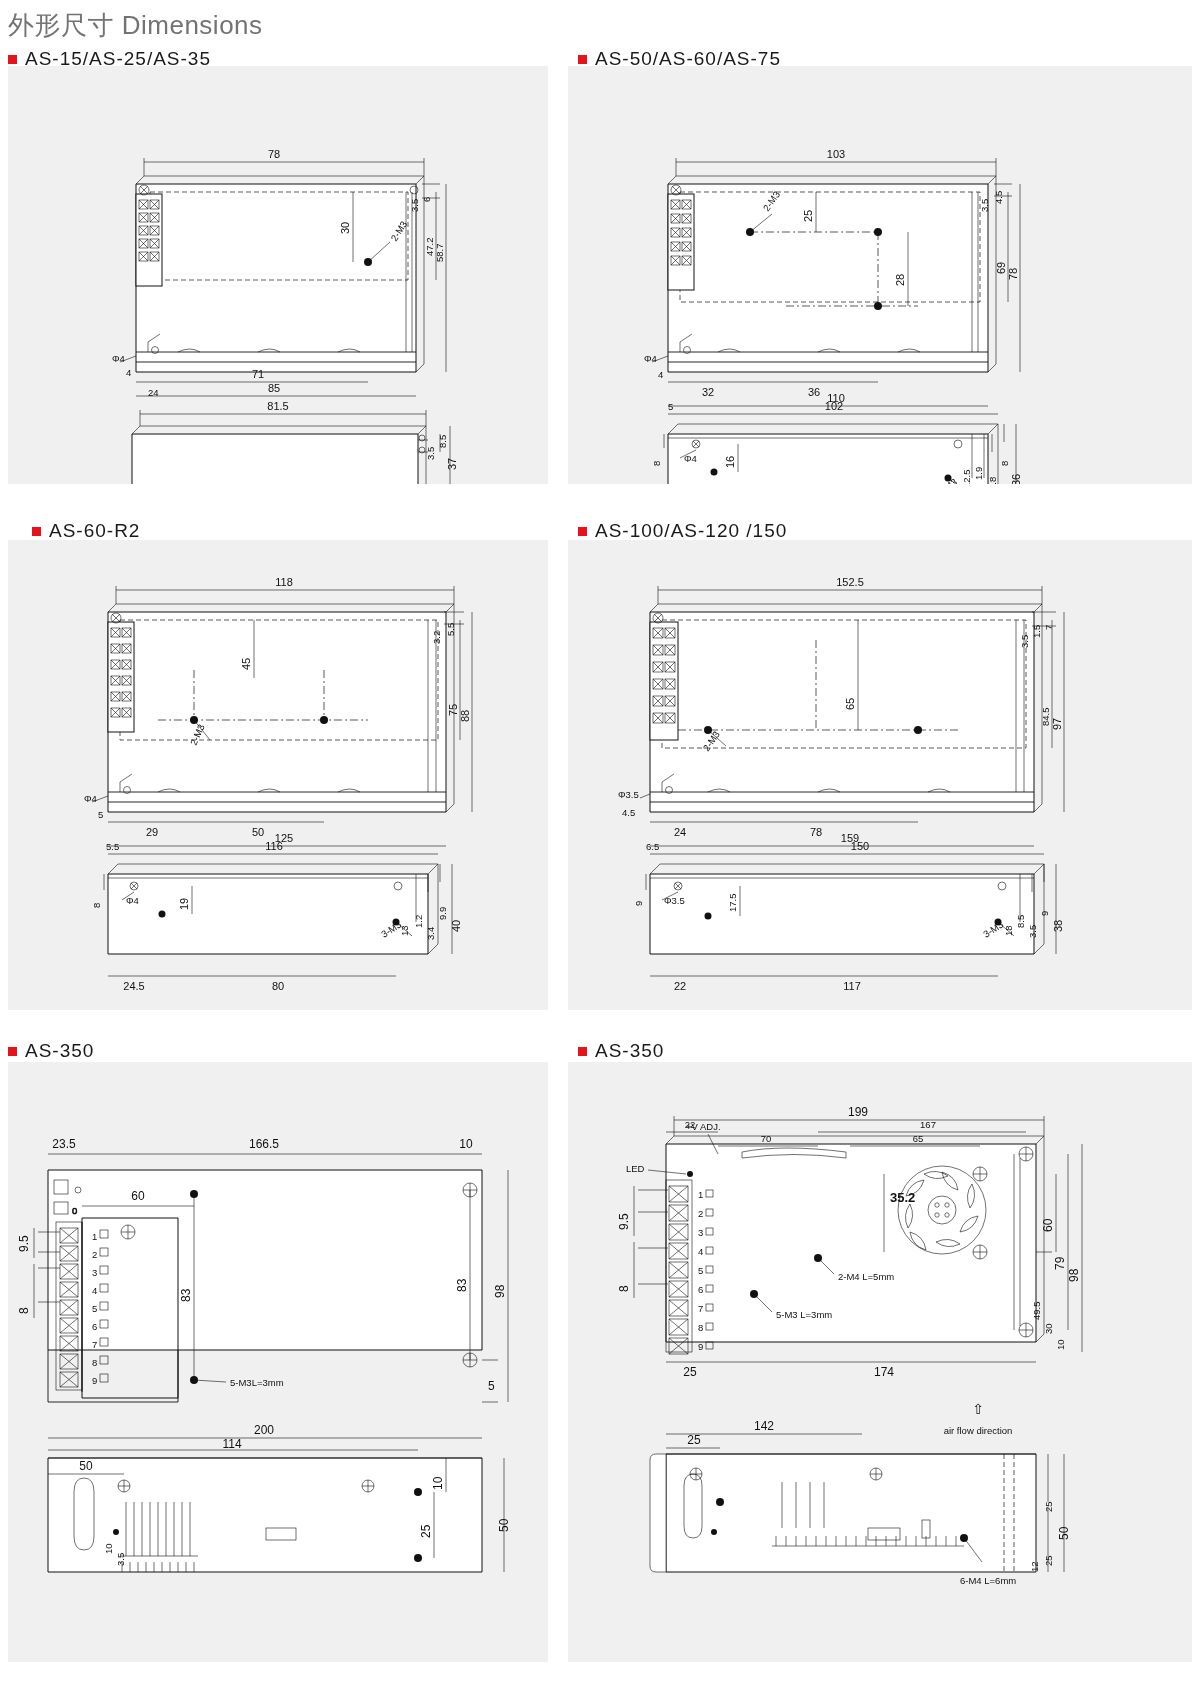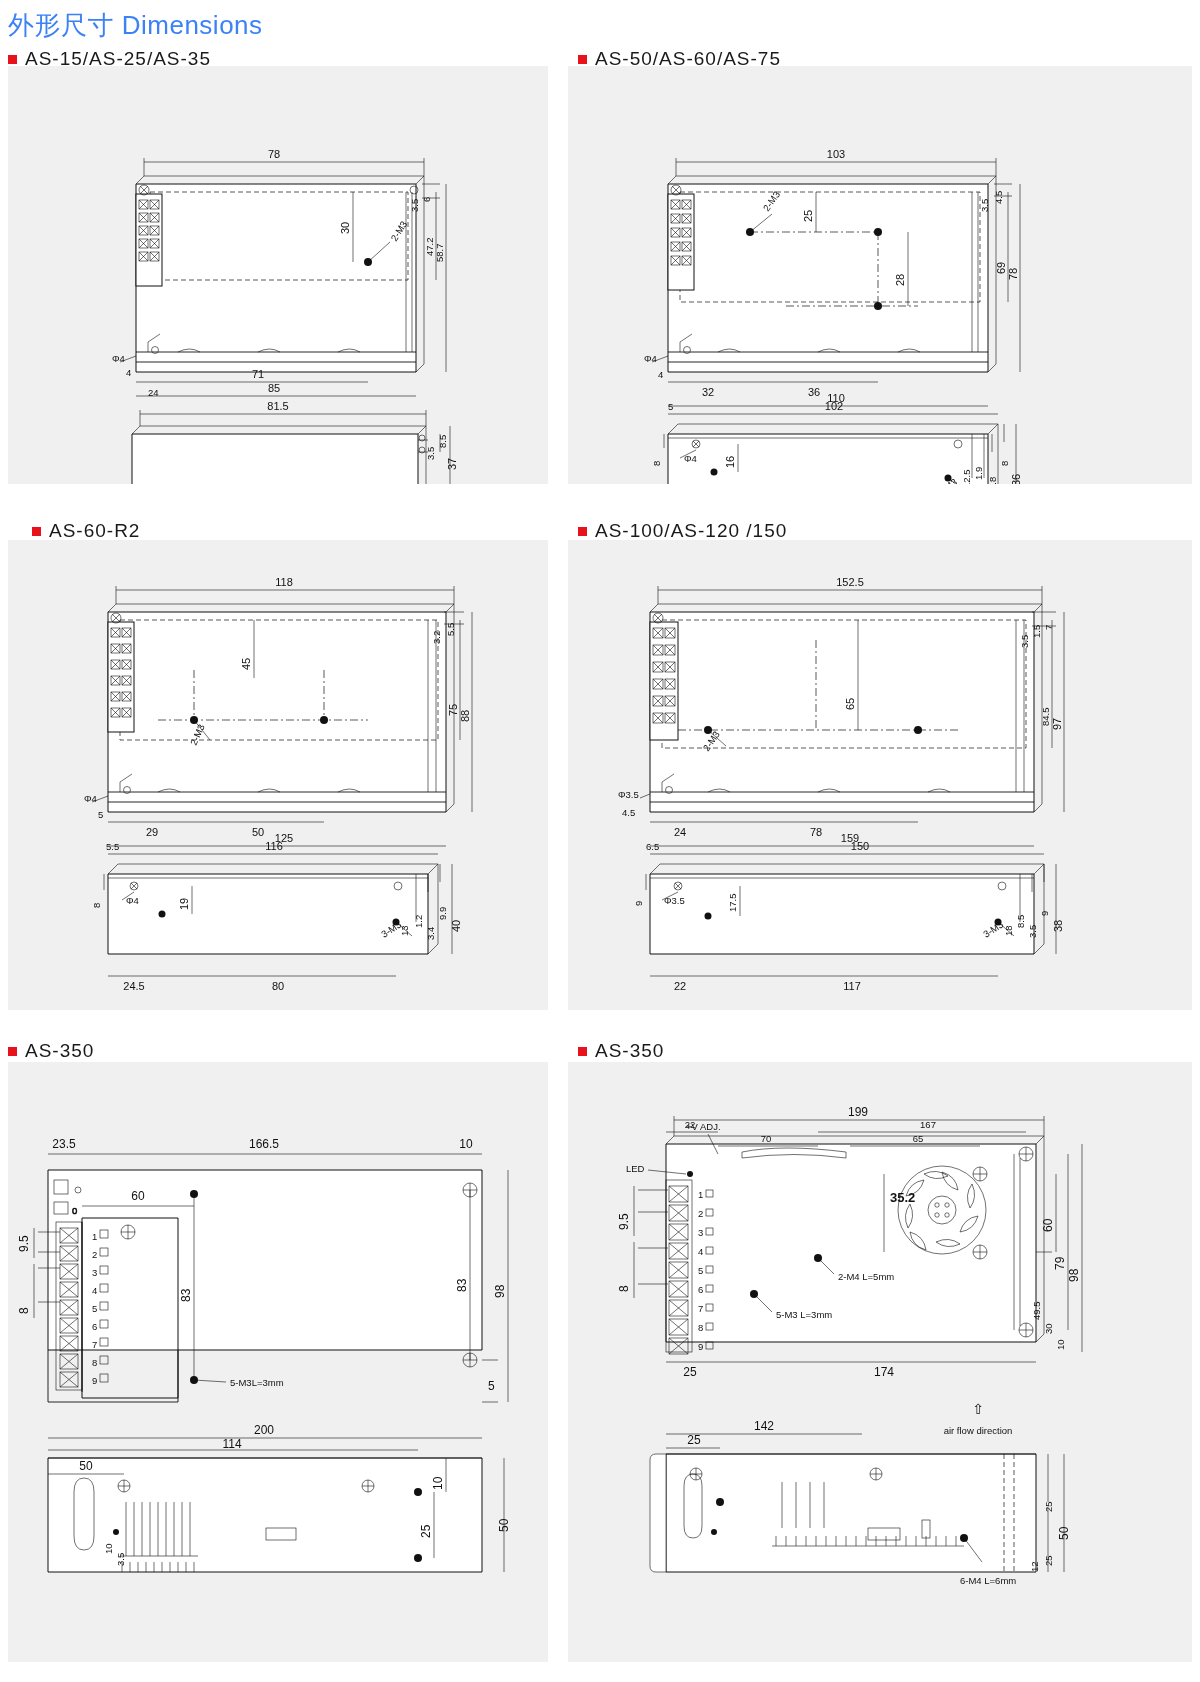--- a/index.html
+++ b/index.html
@@ -1,17 +1,17 @@
 <!DOCTYPE html>
 <html><head>
 <meta charset="utf-8">
 <style>
   html,body{margin:0;padding:0;background:#ffffff;}
   body{width:1200px;height:1682px;font-family:"Liberation Sans",sans-serif;position:relative;overflow:hidden;}
-  .page-title{position:absolute;left:8px;top:8px;font-size:26px;color:#3b82f6;letter-spacing:.5px;}
+  .page-title{position:absolute;left:8px;top:8px;font-size:26px;color:#737373;letter-spacing:.5px;}
   .panel-label{position:absolute;font-size:19px;color:#1a1a1a;letter-spacing:1px;}
   .panel-label .sq{display:inline-block;width:9px;height:9px;background:#e8121a;margin-right:8px;vertical-align:1px;}
   .panel{position:absolute;background:#f0f0f0;border:0;}
   .panel svg{display:block;}
   svg text{font-family:"Liberation Sans",sans-serif;font-size:11px;fill:#111;}
   svg .sm{font-size:9.5px;}
   svg .md{font-size:12px;}
   svg .bold{font-weight:bold;}
   .ln{stroke:#111;stroke-width:.9;fill:none;}
   .thin{stroke:#111;stroke-width:.6;fill:none;}

